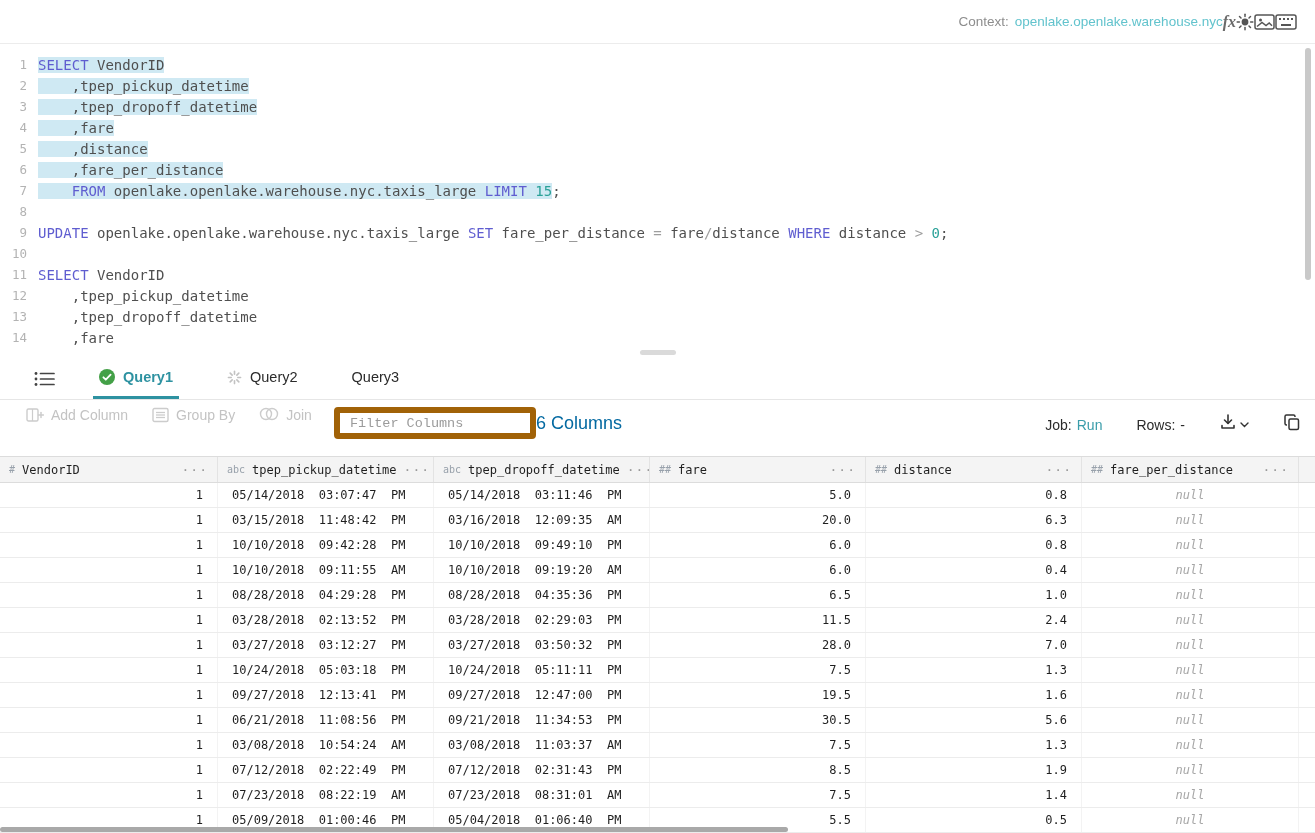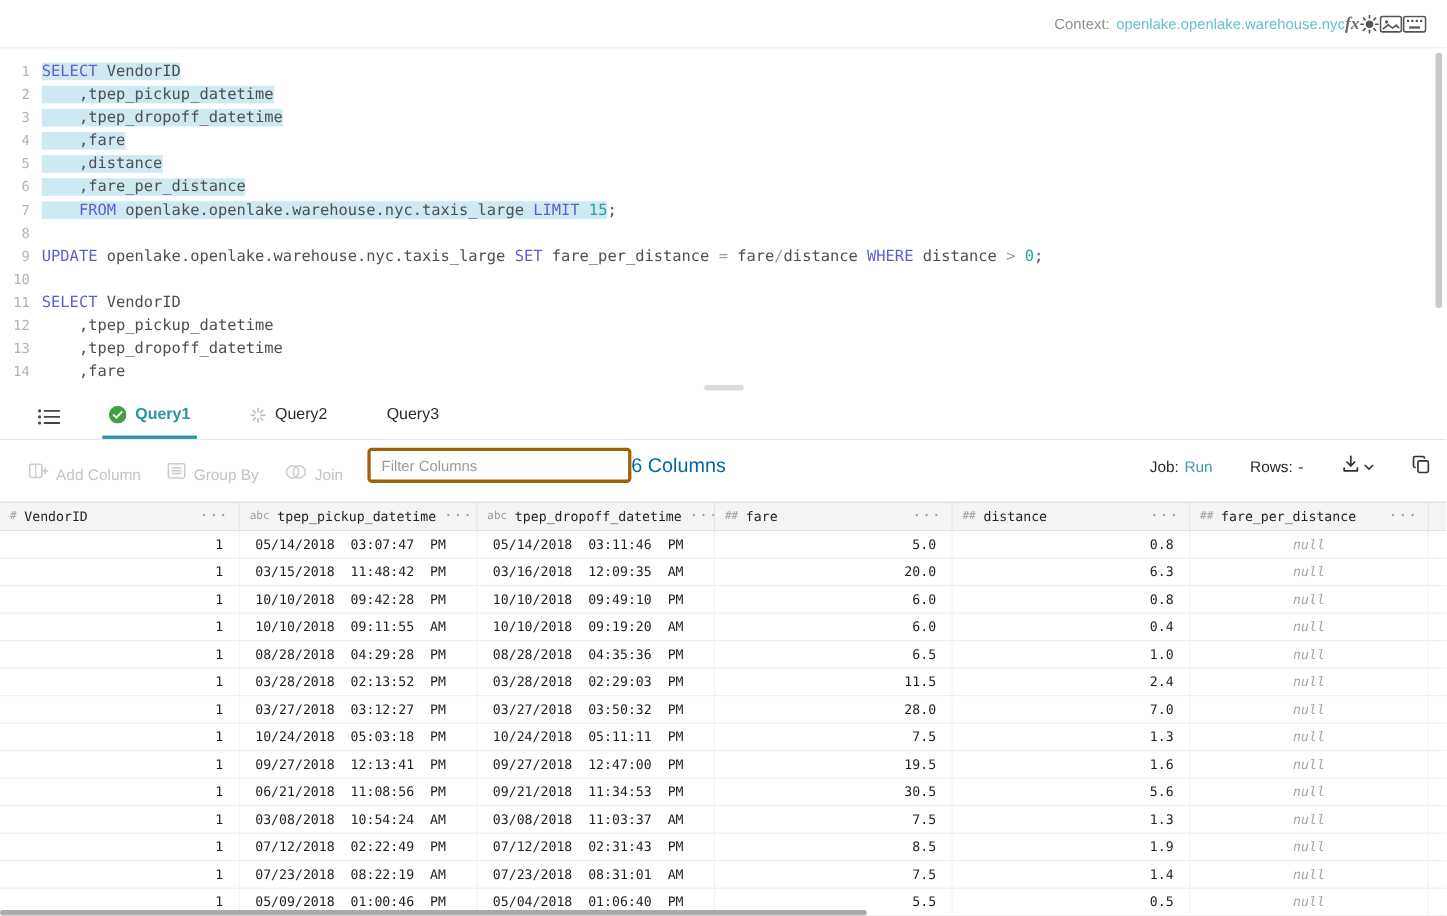--- a/index.html
+++ b/index.html
@@ -24,22 +24,22 @@
 
   
   .tabbar{height:42px;display:flex;align-items:stretch;border-bottom:1px solid #e6e6e6;padding-left:34px}
   .list-btn{display:flex;align-items:center;margin-right:38px;background:none;border:none;cursor:pointer}
   .tab{display:flex;align-items:center;gap:8px;padding:0 6px;margin-right:42px;background:none;border:none;border-bottom:3px solid transparent;font-size:14.5px;color:#2b2b2b;font-family:inherit;cursor:pointer}
   .tab.active{color:#2e92a1;font-weight:700;border-bottom-color:#2e92a1}
   .tab-ico{display:flex;align-items:center}
 
   
   .toolbar{height:46px;display:flex;align-items:center;padding:0 14px}
-  .tb-btn{display:flex;align-items:flex-end;gap:7px;border:none;background:none;color:#c3c3c3;font-size:14px;padding:0 12px;height:32px;font-family:inherit}
-  .filter{width:240px;height:32px;border:3px solid #a16207;border-radius:4px;padding:0 10px;font-size:13.5px;margin-left:10px;font-family:Liberation Sans, sans-serif;color:#333}
+  .tb-btn{display:flex;align-items:flex-start;gap:7px;border:none;background:none;color:#c3c3c3;font-size:14px;padding:0 12px;height:32px;font-family:inherit}
+  .filter{width:202px;height:32px;border:6px solid #a16207;border-radius:4px;padding:0 10px;font-size:13.5px;margin-left:10px;font-family:Liberation Mono, monospace;color:#333}
   .filter::placeholder{color:#9b9b9b}
   .col-count{font-size:18px;color:#0369a1}
   .tb-right{margin-left:auto;display:flex;align-items:flex-end;gap:34px}
   .job-label,.rows-label{font-size:14px;color:#2b2b2b}
   .run-link{color:#3a9daa;font-size:14px;text-decoration:none;margin-left:5px;cursor:pointer}
   .rows-value{color:#2b2b2b;font-size:14px;margin-left:5px}
   .icon-btn{background:none;border:none;display:flex;align-items:center;gap:3px;cursor:pointer;color:#333}
 
   
   .results{margin-top:10px}

